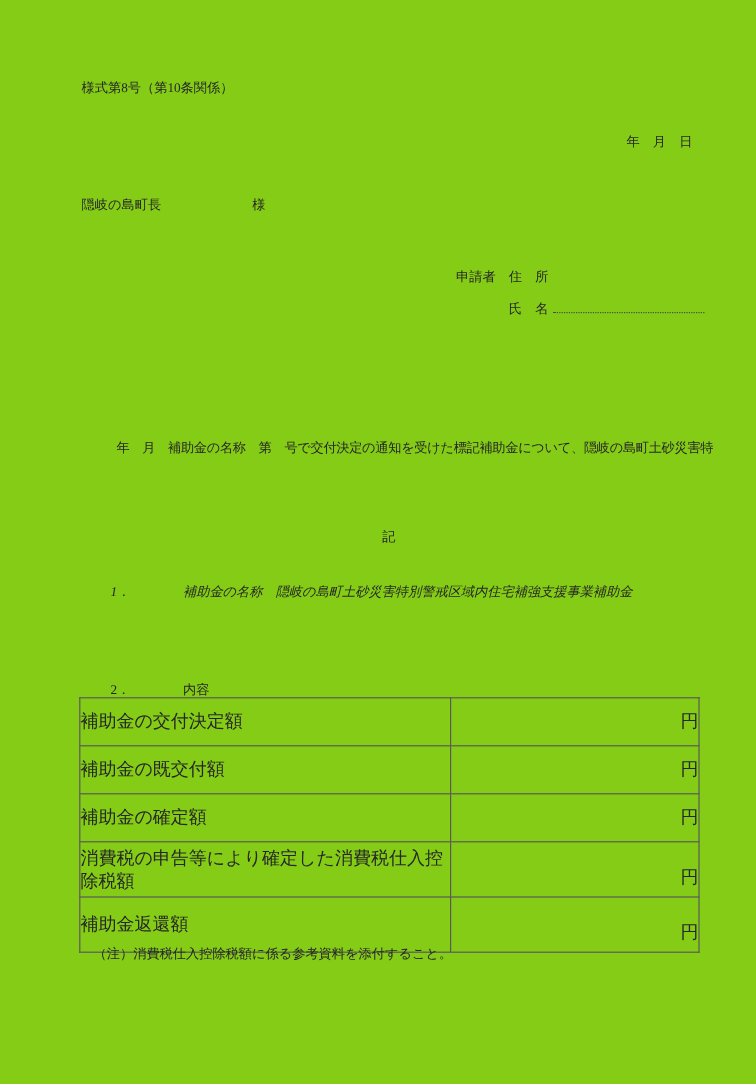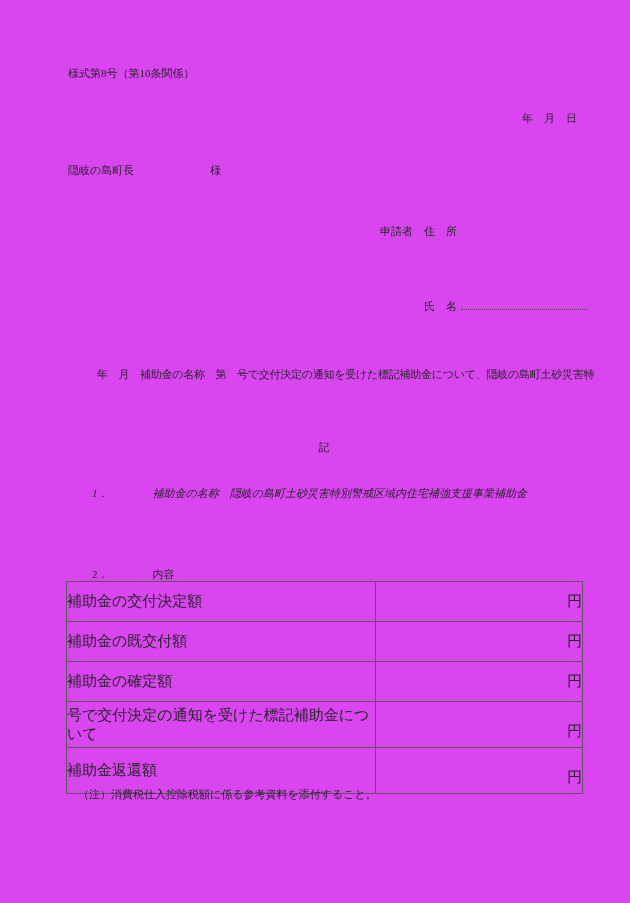--- a/index.html
+++ b/index.html
@@ -4,37 +4,37 @@
 <style>
   html, body {
     margin: 0;
     padding: 0;
     background: #ffffff;
   }
   .page {
     position: relative;
     width: 630px;
     height: 903px;
-    background: #d946ef;
+    background: #84cc16;
     font-family: "Liberation Serif", "DejaVu Serif", serif;
     font-size: 11px;
     color: #262626;
     overflow: hidden;
   }
   .abs { position: absolute; white-space: nowrap; }
 
   .form-number { left: 68px; top: 66px; }
 
   .date-line { left: 522px; top: 111px; }
 
   .addressee { left: 68px; top: 163px; }
   .addressee .honorific { margin-left: 76px; }
 
   .applicant { left: 380px; top: 218px; line-height: 27px; }
-  .applicant .name-line { padding-left: 44px; margin-top: 48px; }
+  .applicant .name-line { padding-left: 44px; }
   .dotted-line {
     display: inline-block;
     width: 126px;
     height: 10px;
     margin-left: 4px;
     border-bottom: 1px dotted #4a4a4a;
   }
 
   .doc-title {
     left: 66px; top: 314px;
@@ -133,21 +133,21 @@
       </tr>
       <tr>
         <td class="row-label">補助金の既交付額</td>
         <td class="amount-cell">円</td>
       </tr>
       <tr>
         <td class="row-label">補助金の確定額</td>
         <td class="amount-cell">円</td>
       </tr>
       <tr>
-        <td class="row-label">号で交付決定の通知を受けた標記補助金について</td>
+        <td class="row-label">消費税の申告等により確定した消費税仕入控除税額</td>
         <td class="amount-cell">円</td>
       </tr>
       <tr>
         <td class="row-label">補助金返還額</td>
         <td class="amount-cell">円</td>
       </tr>
     </tbody>
   </table>
 
   <div class="abs footnote">（注）消費税仕入控除税額に係る参考資料を添付すること。</div>

